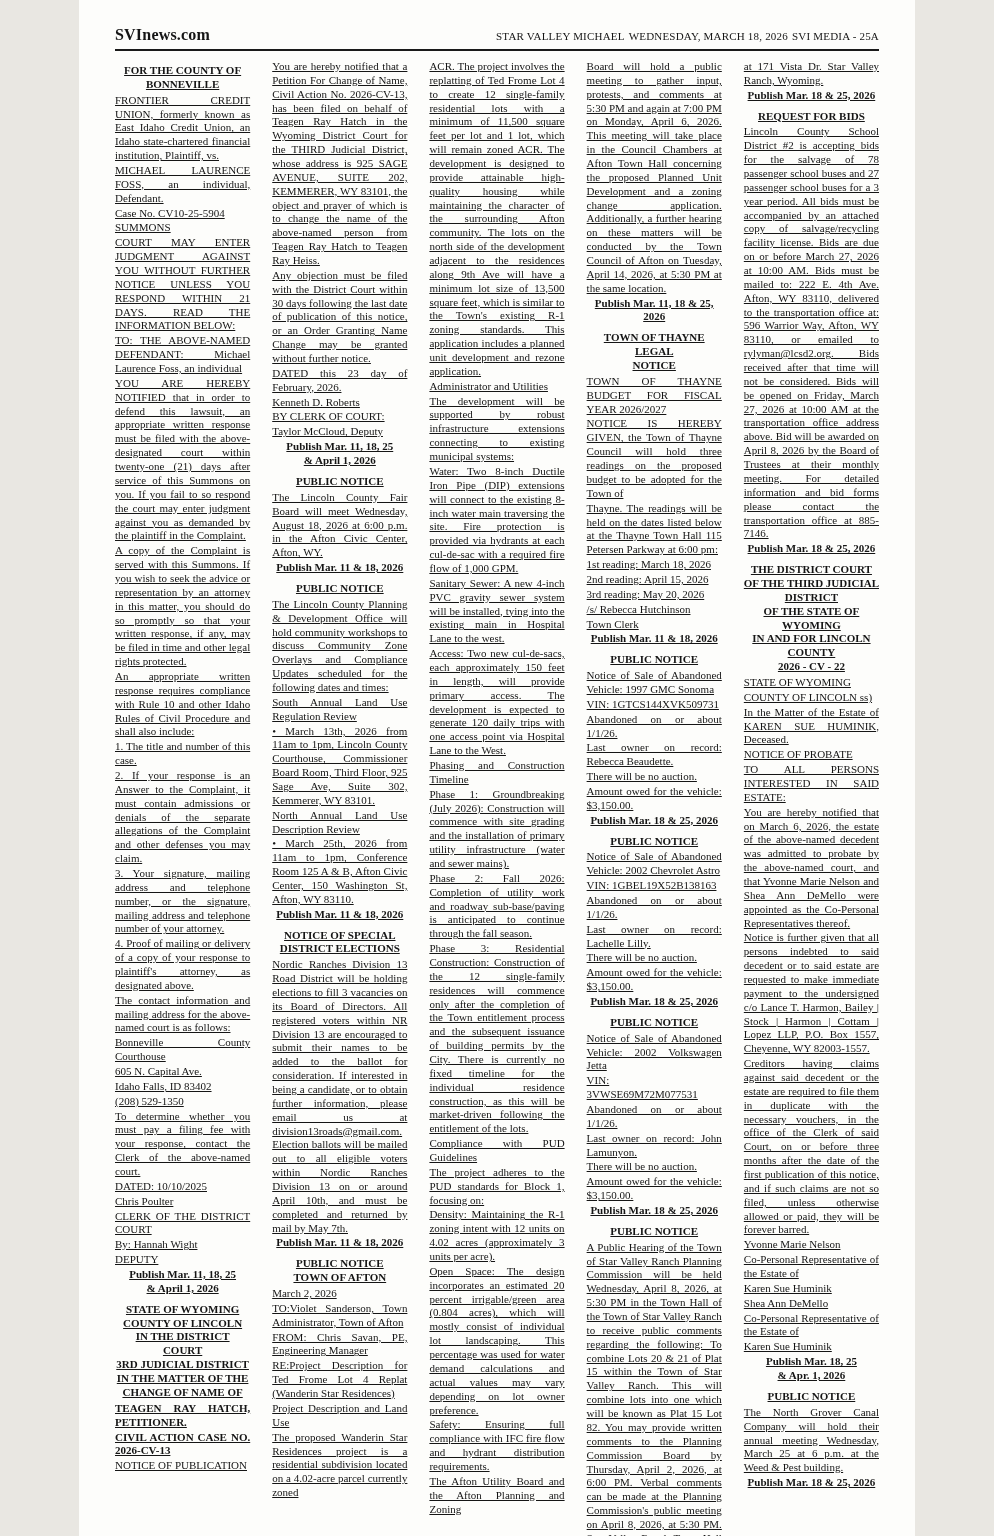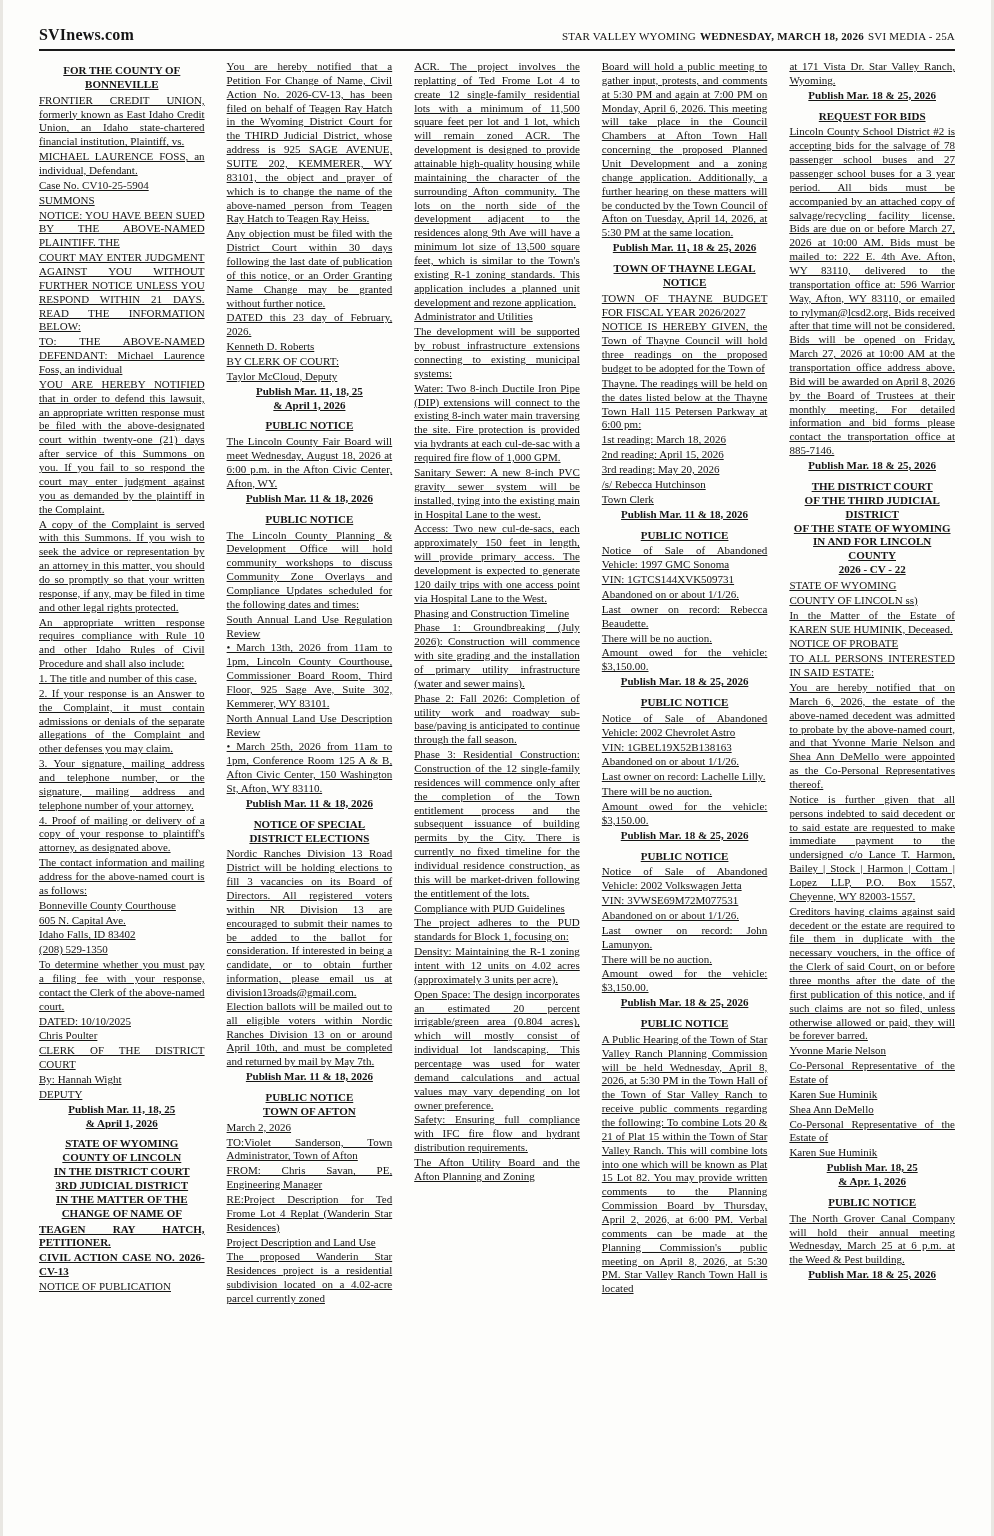--- a/index.html
+++ b/index.html
@@ -1,57 +1,56 @@
 <!DOCTYPE html>
 <html lang="en"><head>
 <meta charset="utf-8">
 <style>
   * { box-sizing: border-box; }
   html, body { margin: 0; padding: 0; background: #e9e7e2; }
   .page {
-    width: 988px; height: 1536px; margin: 0 auto; background: #fdfdfb;
+    width: 836px; height: 1536px; margin: 0 auto; background: #fdfdfb;
     padding: 26px 36px 20px 36px; overflow: hidden;
     font-family: "Liberation Serif", serif; color: #151515;
   }
   .masthead {
     display: flex; justify-content: space-between; align-items: baseline;
     border-bottom: 2px solid #1a1a1a; padding-bottom: 5px;
   }
   .site { font-weight: bold; font-size: 16px; letter-spacing: .2px; }
   .mast-info { font-size: 11px; letter-spacing: .2px; }
   .mast-info .sep { display: inline-block; width: 4px; }
-  .mast-date { font-weight: bold; }
+  .mast-date { font-weight: normal; }
   .columns { display: flex; gap: 22px; margin-top: 9px; text-decoration: underline; }
   .col {
     flex: 1 1 0; min-width: 0;
     font-size: 11px; line-height: 1.26; text-align: justify;
     hyphens: auto; -webkit-hyphens: auto; overflow-wrap: break-word;
   }
   .blk { margin: 0 0 1px 0; }
   .h  { font-weight: bold; text-align: center; margin: 4px 0 2px; white-space: pre-line; }
   .pb { font-weight: bold; }
   .pub { font-weight: bold; text-align: center; margin: 1px 0 7px; white-space: pre-line; }
 </style>
 </head>
 <body>
 
 <div class="page">
   <header class="masthead">
     <span class="site">SVInews.com</span>
-    <span class="mast-info"><span>STAR VALLEY WYOMING</span><span class="sep"></span><span class="mast-date">WEDNESDAY, MARCH 18, 2026</span><span class="sep"></span><span>SVI MEDIA - 25A</span></span>
+    <span class="mast-info"><span>STAR VALLEY MICHAEL</span><span class="sep"></span><span class="mast-date">WEDNESDAY, MARCH 18, 2026</span><span class="sep"></span><span>SVI MEDIA - 25A</span></span>
   </header>
   <main id="columns" class="columns">
       <div class="col">
         <div class="blk h">FOR THE COUNTY OF
 BONNEVILLE</div>
         <div class="blk p">FRONTIER CREDIT UNION, formerly known as East Idaho Credit Union, an Idaho state-chartered financial institution, Plaintiff, vs.</div>
         <div class="blk p">MICHAEL LAURENCE FOSS, an individual, Defendant.</div>
         <div class="blk p">Case No. CV10-25-5904</div>
         <div class="blk p">SUMMONS</div>
-        <div class="blk p">NOTICE: YOU HAVE BEEN SUED BY THE ABOVE-NAMED PLAINTIFF. THE</div>
         <div class="blk p">COURT MAY ENTER JUDGMENT AGAINST YOU WITHOUT FURTHER NOTICE UNLESS YOU RESPOND WITHIN 21 DAYS. READ THE INFORMATION BELOW:</div>
         <div class="blk p">TO: THE ABOVE-NAMED DEFENDANT: Michael Laurence Foss, an individual</div>
         <div class="blk p">YOU ARE HEREBY NOTIFIED that in order to defend this lawsuit, an appropriate written response must be filed with the above-designated court within twenty-one (21) days after service of this Summons on you. If you fail to so respond the court may enter judgment against you as demanded by the plaintiff in the Complaint.</div>
         <div class="blk p">A copy of the Complaint is served with this Summons. If you wish to seek the advice or representation by an attorney in this matter, you should do so promptly so that your written response, if any, may be filed in time and other legal rights protected.</div>
         <div class="blk p">An appropriate written response requires compliance with Rule 10 and other Idaho Rules of Civil Procedure and shall also include:</div>
         <div class="blk p">1. The title and number of this case.</div>
         <div class="blk p">2. If your response is an Answer to the Complaint, it must contain admissions or denials of the separate allegations of the Complaint and other defenses you may claim.</div>
         <div class="blk p">3. Your signature, mailing address and telephone number, or the signature, mailing address and telephone number of your attorney.</div>
         <div class="blk p">4. Proof of mailing or delivery of a copy of your response to plaintiff's attorney, as designated above.</div>
         <div class="blk p">The contact information and mailing address for the above-named court is as follows:</div>
@@ -107,21 +106,21 @@
         <div class="blk p">FROM: Chris Savan, PE, Engineering Manager</div>
         <div class="blk p">RE:Project Description for Ted Frome Lot 4 Replat (Wanderin Star Residences)</div>
         <div class="blk p">Project Description and Land Use</div>
         <div class="blk p">The proposed Wanderin Star Residences project is a residential subdivision located on a 4.02-acre parcel currently zoned</div>
       </div>
       <div class="col">
         <div class="blk p">ACR. The project involves the replatting of Ted Frome Lot 4 to create 12 single-family residential lots with a minimum of 11,500 square feet per lot and 1 lot, which will remain zoned ACR. The development is designed to provide attainable high-quality housing while maintaining the character of the surrounding Afton community. The lots on the north side of the development adjacent to the residences along 9th Ave will have a minimum lot size of 13,500 square feet, which is similar to the Town's existing R-1 zoning standards. This application includes a planned unit development and rezone application.</div>
         <div class="blk p">Administrator and Utilities</div>
         <div class="blk p">The development will be supported by robust infrastructure extensions connecting to existing municipal systems:</div>
         <div class="blk p">Water: Two 8-inch Ductile Iron Pipe (DIP) extensions will connect to the existing 8-inch water main traversing the site. Fire protection is provided via hydrants at each cul-de-sac with a required fire flow of 1,000 GPM.</div>
-        <div class="blk p">Sanitary Sewer: A new 8-inch PVC gravity sewer system will be installed, tying into the existing main in Hospital Lane to the west.</div>
+        <div class="blk p">Sanitary Sewer: A new 4-inch PVC gravity sewer system will be installed, tying into the existing main in Hospital Lane to the west.</div>
         <div class="blk p">Access: Two new cul-de-sacs, each approximately 150 feet in length, will provide primary access. The development is expected to generate 120 daily trips with one access point via Hospital Lane to the West.</div>
         <div class="blk p">Phasing and Construction Timeline</div>
         <div class="blk p">Phase 1: Groundbreaking (July 2026): Construction will commence with site grading and the installation of primary utility infrastructure (water and sewer mains).</div>
         <div class="blk p">Phase 2: Fall 2026: Completion of utility work and roadway sub-base/paving is anticipated to continue through the fall season.</div>
         <div class="blk p">Phase 3: Residential Construction: Construction of the 12 single-family residences will commence only after the completion of the Town entitlement process and the subsequent issuance of building permits by the City. There is currently no fixed timeline for the individual residence construction, as this will be market-driven following the entitlement of the lots.</div>
         <div class="blk p">Compliance with PUD Guidelines</div>
         <div class="blk p">The project adheres to the PUD standards for Block 1, focusing on:</div>
         <div class="blk p">Density: Maintaining the R-1 zoning intent with 12 units on 4.02 acres (approximately 3 units per acre).</div>
         <div class="blk p">Open Space: The design incorporates an estimated 20 percent irrigable/green area (0.804 acres), which will mostly consist of individual lot landscaping. This percentage was used for water demand calculations and actual values may vary depending on lot owner preference.</div>
         <div class="blk p">Safety: Ensuring full compliance with IFC fire flow and hydrant distribution requirements.</div>

